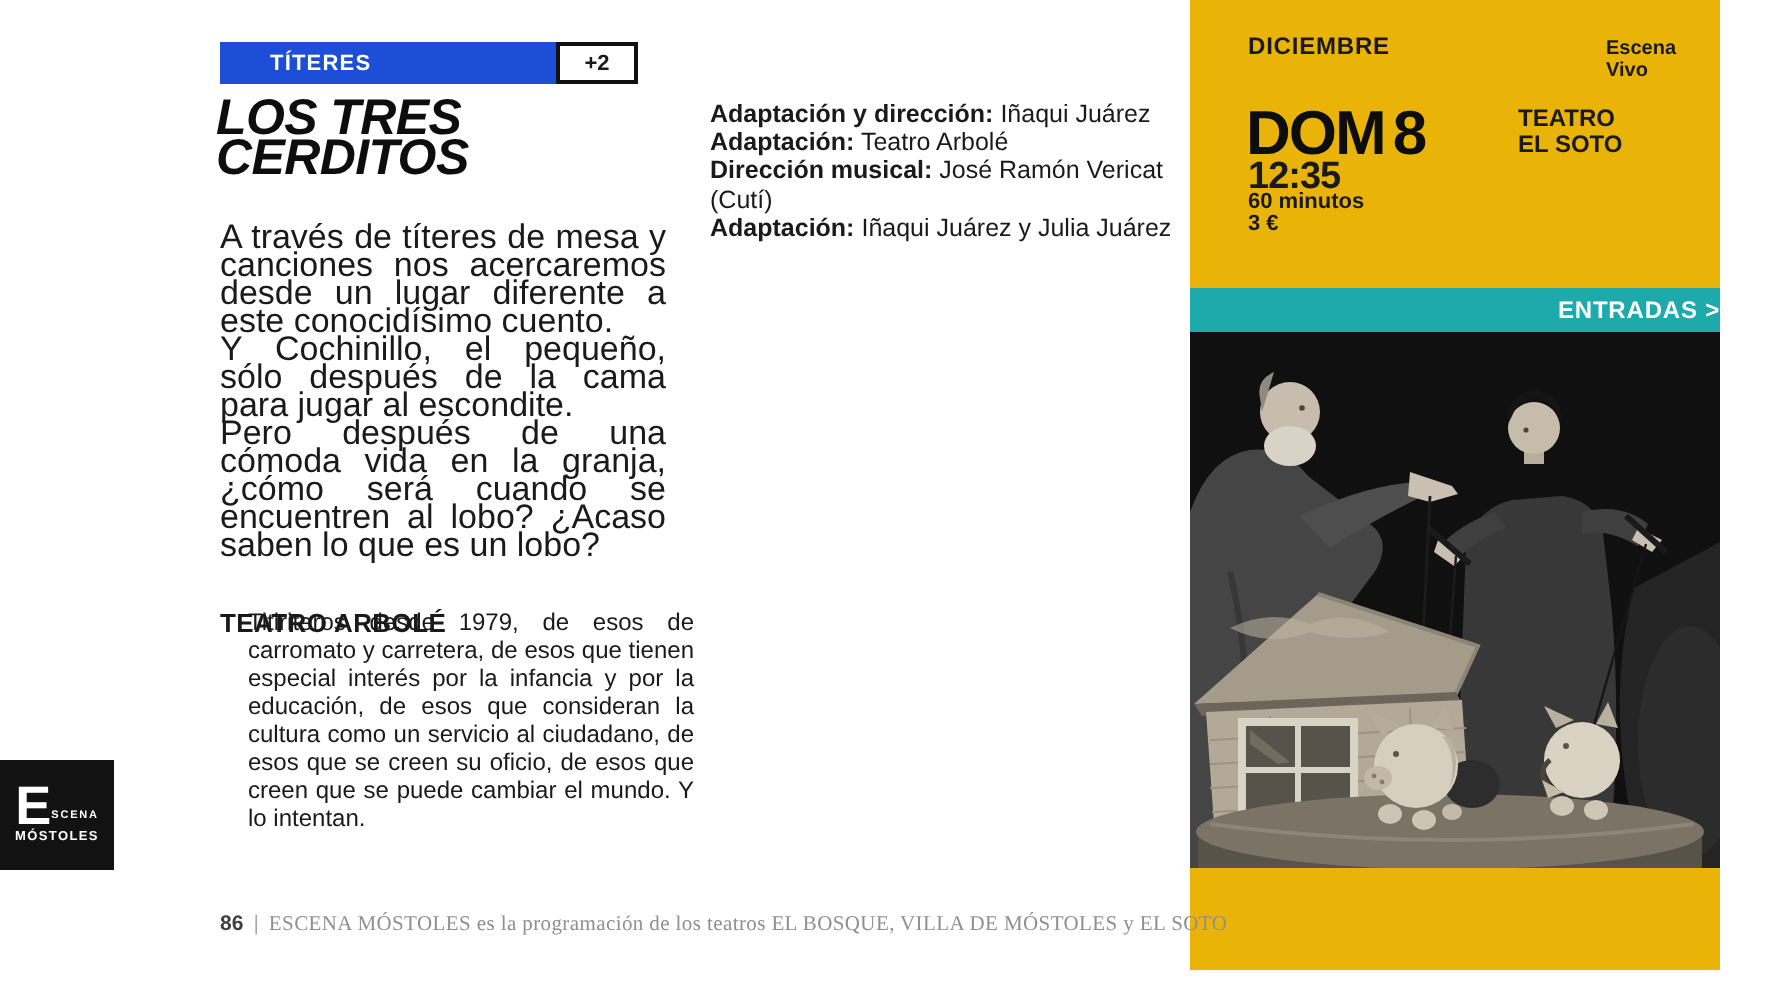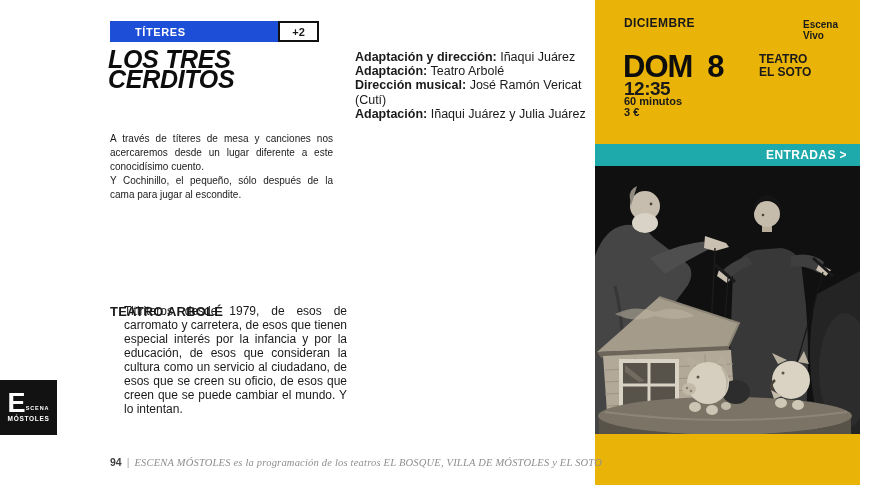--- a/index.html
+++ b/index.html
@@ -9,79 +9,80 @@
   
   .tag-row{position:absolute;left:110px;top:21px;display:flex;height:21px;}
   .tag-black{width:143px;background:#1d4ed8;color:#fff;font-size:11px;font-weight:bold;
              letter-spacing:.6px;display:flex;align-items:center;padding-left:25px;}
   .tag-badge{width:41px;background:#fff;border:2px solid #111;box-sizing:border-box;
              display:flex;align-items:center;justify-content:center;font-size:11px;font-weight:bold;}
 
   
   .title{position:absolute;left:108px;top:49px;font-size:25px;line-height:20px;
          font-weight:bold;letter-spacing:-.3px;color:#0d0d0d;font-style:italic;}
-  .intro{position:absolute;left:110px;top:132px;width:223px;font-size:10px;
+  .intro{position:absolute;left:110px;top:112px;width:223px;font-size:17px;
          line-height:14px;text-align:justify;}
   .intro p{margin:0;}
   .company-h{position:absolute;left:110px;top:304px;font-size:13px;font-weight:bold;letter-spacing:.2px;}
   .company-p{position:absolute;left:110px;top:304px;width:223px;font-size:12px;
              line-height:14px;text-align:justify;margin-left:14px;}
 
   
   .credits{position:absolute;left:355px;top:50px;width:233px;font-size:12.5px;line-height:14.2px;}
   .credit b{font-weight:bold;}
 
   
   .panel{position:absolute;left:595px;top:0;width:265px;height:485px;background:#eab308;}
   .month{position:absolute;left:29px;top:16px;font-size:12px;font-weight:bold;letter-spacing:.4px;}
   .program{position:absolute;left:164px;top:19px;font-size:10px;font-weight:bold;margin-left:44px;}
   .day{position:absolute;left:28px;top:49px;font-size:31px;font-weight:bold;
-       letter-spacing:-1px;display:flex;gap:15px;color:#0d0d0d;}
+       letter-spacing:-1px;display:flex;gap:4px;color:#0d0d0d;}
   .time{position:absolute;left:29px;top:78px;font-size:19px;font-weight:bold;letter-spacing:-.5px;}
   .duration{position:absolute;left:29px;top:95px;font-size:11px;font-weight:bold;}
   .price{position:absolute;left:29px;top:106px;font-size:11px;font-weight:bold;}
   .venue{position:absolute;left:164px;top:53px;font-size:12px;font-weight:bold;line-height:13px;}
   .tickets{position:absolute;left:0;top:144px;width:265px;height:22px;background:#1ea9ab;
            color:#fff;font-size:12px;font-weight:bold;letter-spacing:.4px;display:flex;
-           align-items:center;justify-content:flex-end;padding-right:13px;box-sizing:border-box;cursor:pointer;}
+           align-items:center;justify-content:flex-end;box-sizing:border-box;cursor:pointer;}
   .photo{position:absolute;left:0;top:166px;width:265px;height:268px;overflow:hidden;background:#101010;}
   .photo svg{display:block;}
 
   
   .logo{position:absolute;left:0;top:380px;width:57px;height:55px;background:#121212;color:#fff;
         display:flex;flex-direction:column;align-items:center;justify-content:center;}
   .logo-top{display:flex;align-items:flex-end;}
   .logo-e{font-size:27px;font-weight:bold;line-height:21px;}
   .logo-scena{font-size:5.5px;font-weight:bold;letter-spacing:.9px;margin-bottom:3px;}
   .logo-mostoles{font-size:6.5px;font-weight:bold;letter-spacing:.7px;margin-top:1px;}
 
   
   .footer{position:absolute;left:110px;top:456px;display:flex;align-items:baseline;font-size:10.5px;}
   .footer-num{font-weight:bold;color:#3f3f3f;}
   .footer-sep{color:#a9a9a9;margin:0 5px;}
-  .footer-text{font-family:"Liberation Serif", serif;font-style:italic;color:#8f8f8f;letter-spacing:.2px;text-align:right;}
+  .footer-text{font-family:"Liberation Serif", serif;color:#8f8f8f;letter-spacing:.2px;text-align:right;}
 </style>
 </head>
 <body>
 
 <div class="page">
 
   <div class="tag-row">
     <div class="tag-black">TÍTERES</div>
     <div class="tag-badge">+2</div>
   </div>
 
   <div class="title">
     <div>LOS TRES</div>
     <div>CERDITOS</div>
   </div>
 
   <div class="intro">
     <p>A través de títeres de mesa y canciones nos acercaremos desde un lugar diferente a este conocidísimo cuento.</p>
     <p>Y Cochinillo, el pequeño, sólo después de la cama para jugar al escondite.</p>
+    <p>Pero después de una cómoda vida en la granja, ¿cómo será cuando se encuentren al lobo? ¿Acaso saben lo que es un lobo?</p>
   </div>
 
   <div class="company-h">TEATRO ARBOLÉ</div>
   <div class="company-p">Titiriteros desde 1979, de esos de carromato y carretera, de esos que tienen especial interés por la infancia y por la educación, de esos que consideran la cultura como un servicio al ciudadano, de esos que se creen su oficio, de esos que creen que se puede cambiar el mundo. Y lo intentan.</div>
 
   <div class="credits">
     <div class="credit">
       <b>Adaptación y dirección:</b>
       <span>Iñaqui Juárez</span>
     </div>
@@ -196,18 +197,18 @@
 
   <div class="logo">
     <div class="logo-top">
       <span class="logo-e">E</span>
       <span class="logo-scena">SCENA</span>
     </div>
     <div class="logo-mostoles">MÓSTOLES</div>
   </div>
 
   <div class="footer">
-    <span class="footer-num">94</span>
+    <span class="footer-num">86</span>
     <span class="footer-sep">|</span>
     <span class="footer-text">ESCENA MÓSTOLES es la programación de los teatros EL BOSQUE, VILLA DE MÓSTOLES y EL SOTO</span>
   </div>
 
 </div>
 
 </body></html>

